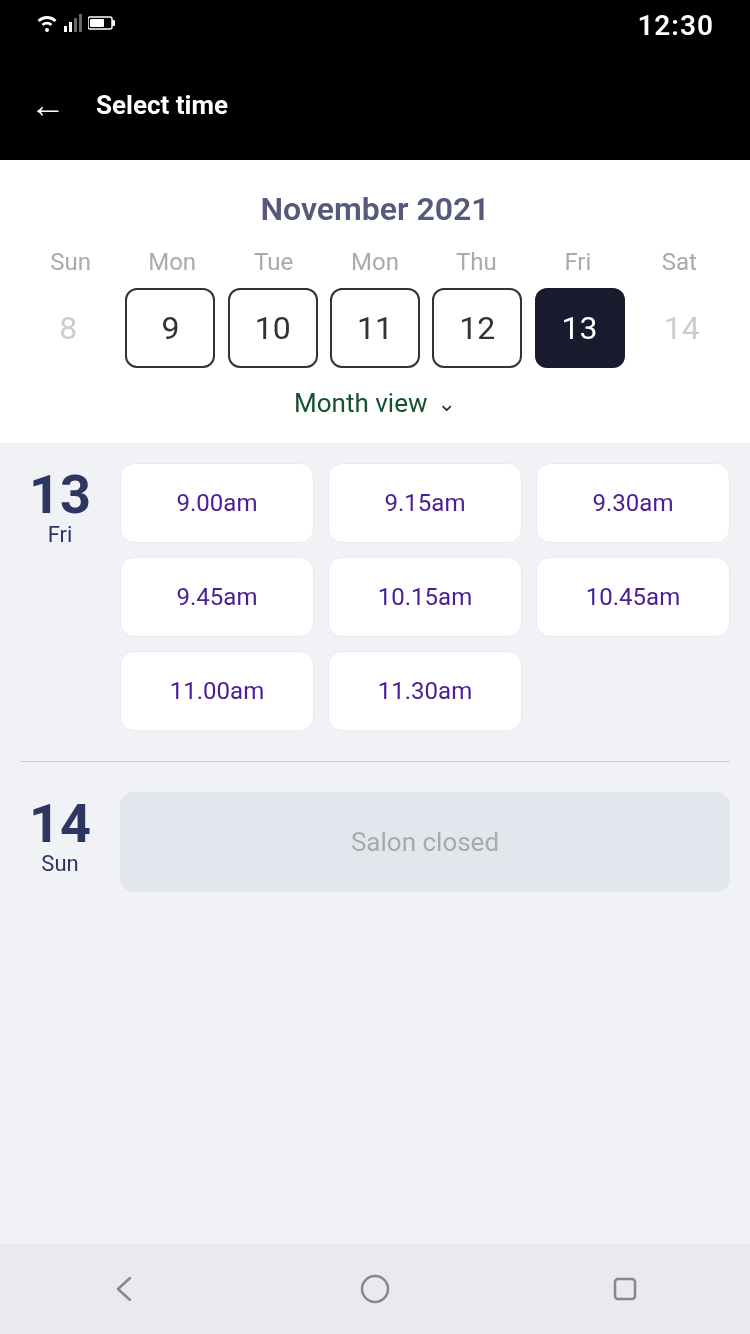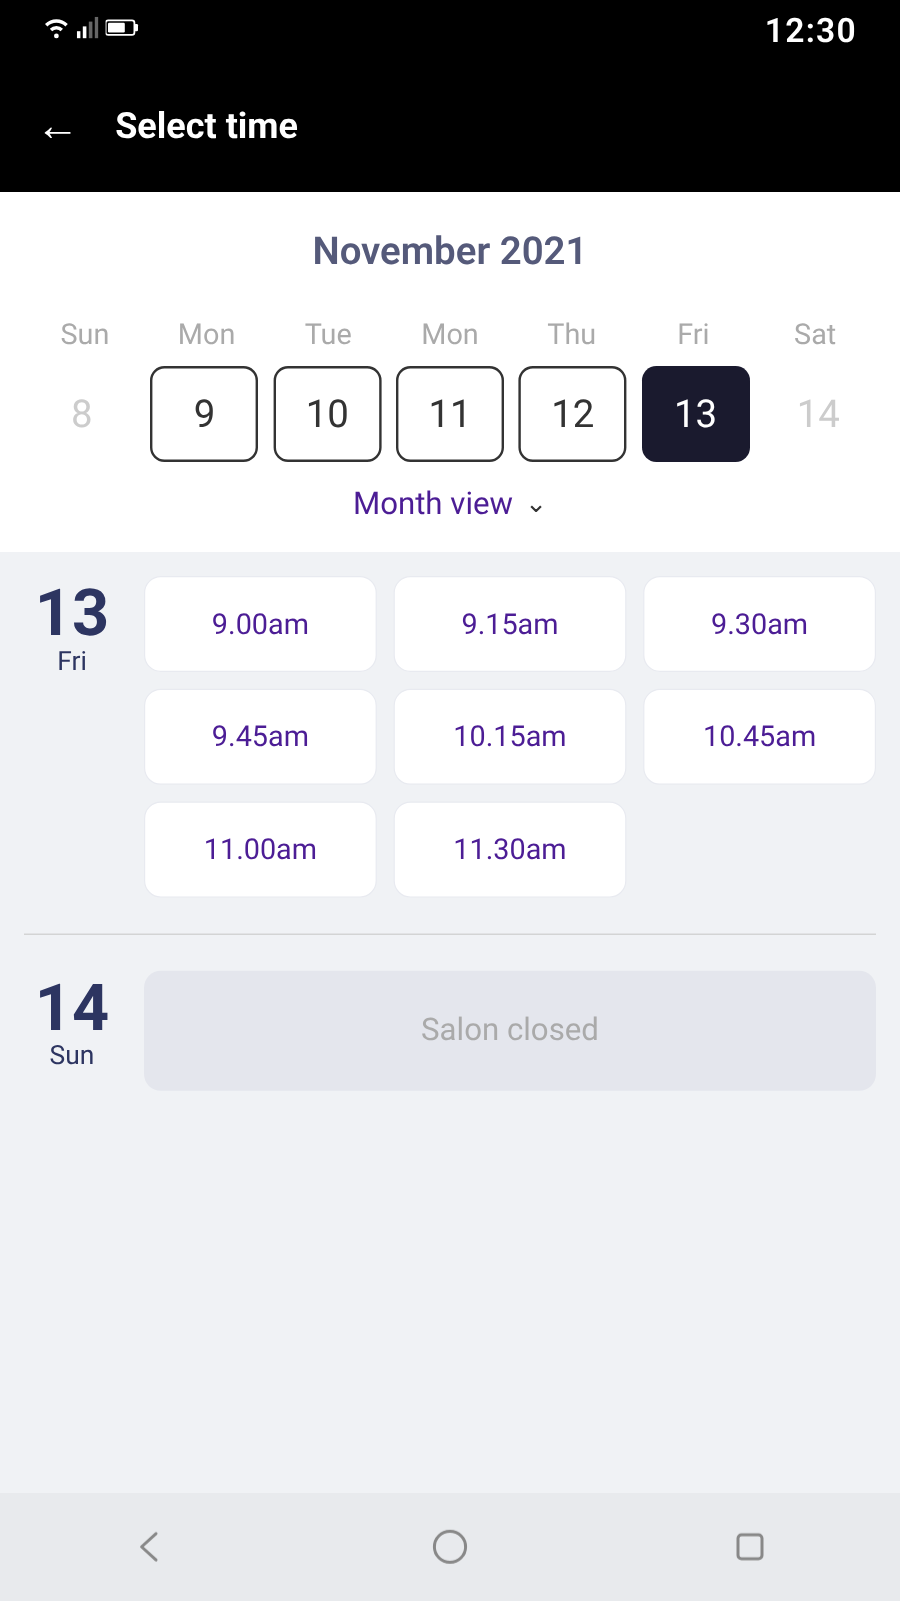--- a/index.html
+++ b/index.html
@@ -44,35 +44,35 @@
       gap: 30px;
     }
     .back-btn {
       color: #fff;
       font-size: 36px;
       cursor: pointer;
       line-height: 1;
     }
     .header-title {
       color: #fff;
-      font-size: 30px;
+      font-size: 26px;
       font-weight: 700;
     }
 
     
     .calendar-section {
       background: #fff;
       padding: 30px 20px 20px;
     }
     .month-title {
       text-align: center;
       font-size: 32px;
       font-weight: 600;
       color: #555a7a;
-      margin-bottom: 37px;
+      margin-bottom: 20px;
     }
     .weekday-row {
       display: grid;
       grid-template-columns: repeat(7, 1fr);
       text-align: center;
       margin-bottom: 12px;
     }
     .weekday-label {
       font-size: 24px;
       color: #aaa;
@@ -114,21 +114,21 @@
       display: flex;
       align-items: center;
       justify-content: center;
       gap: 10px;
       margin-top: 20px;
       cursor: pointer;
       padding-bottom: 5px;
     }
     .month-view-label {
       font-size: 26px;
-      color: #4c1d95;
+      color: #14532d;
     }
     .chevron-down {
       font-size: 22px;
       color: #333;
     }
 
     
     .time-slots-section {
       background: #f0f2f5;
       padding: 20px;

